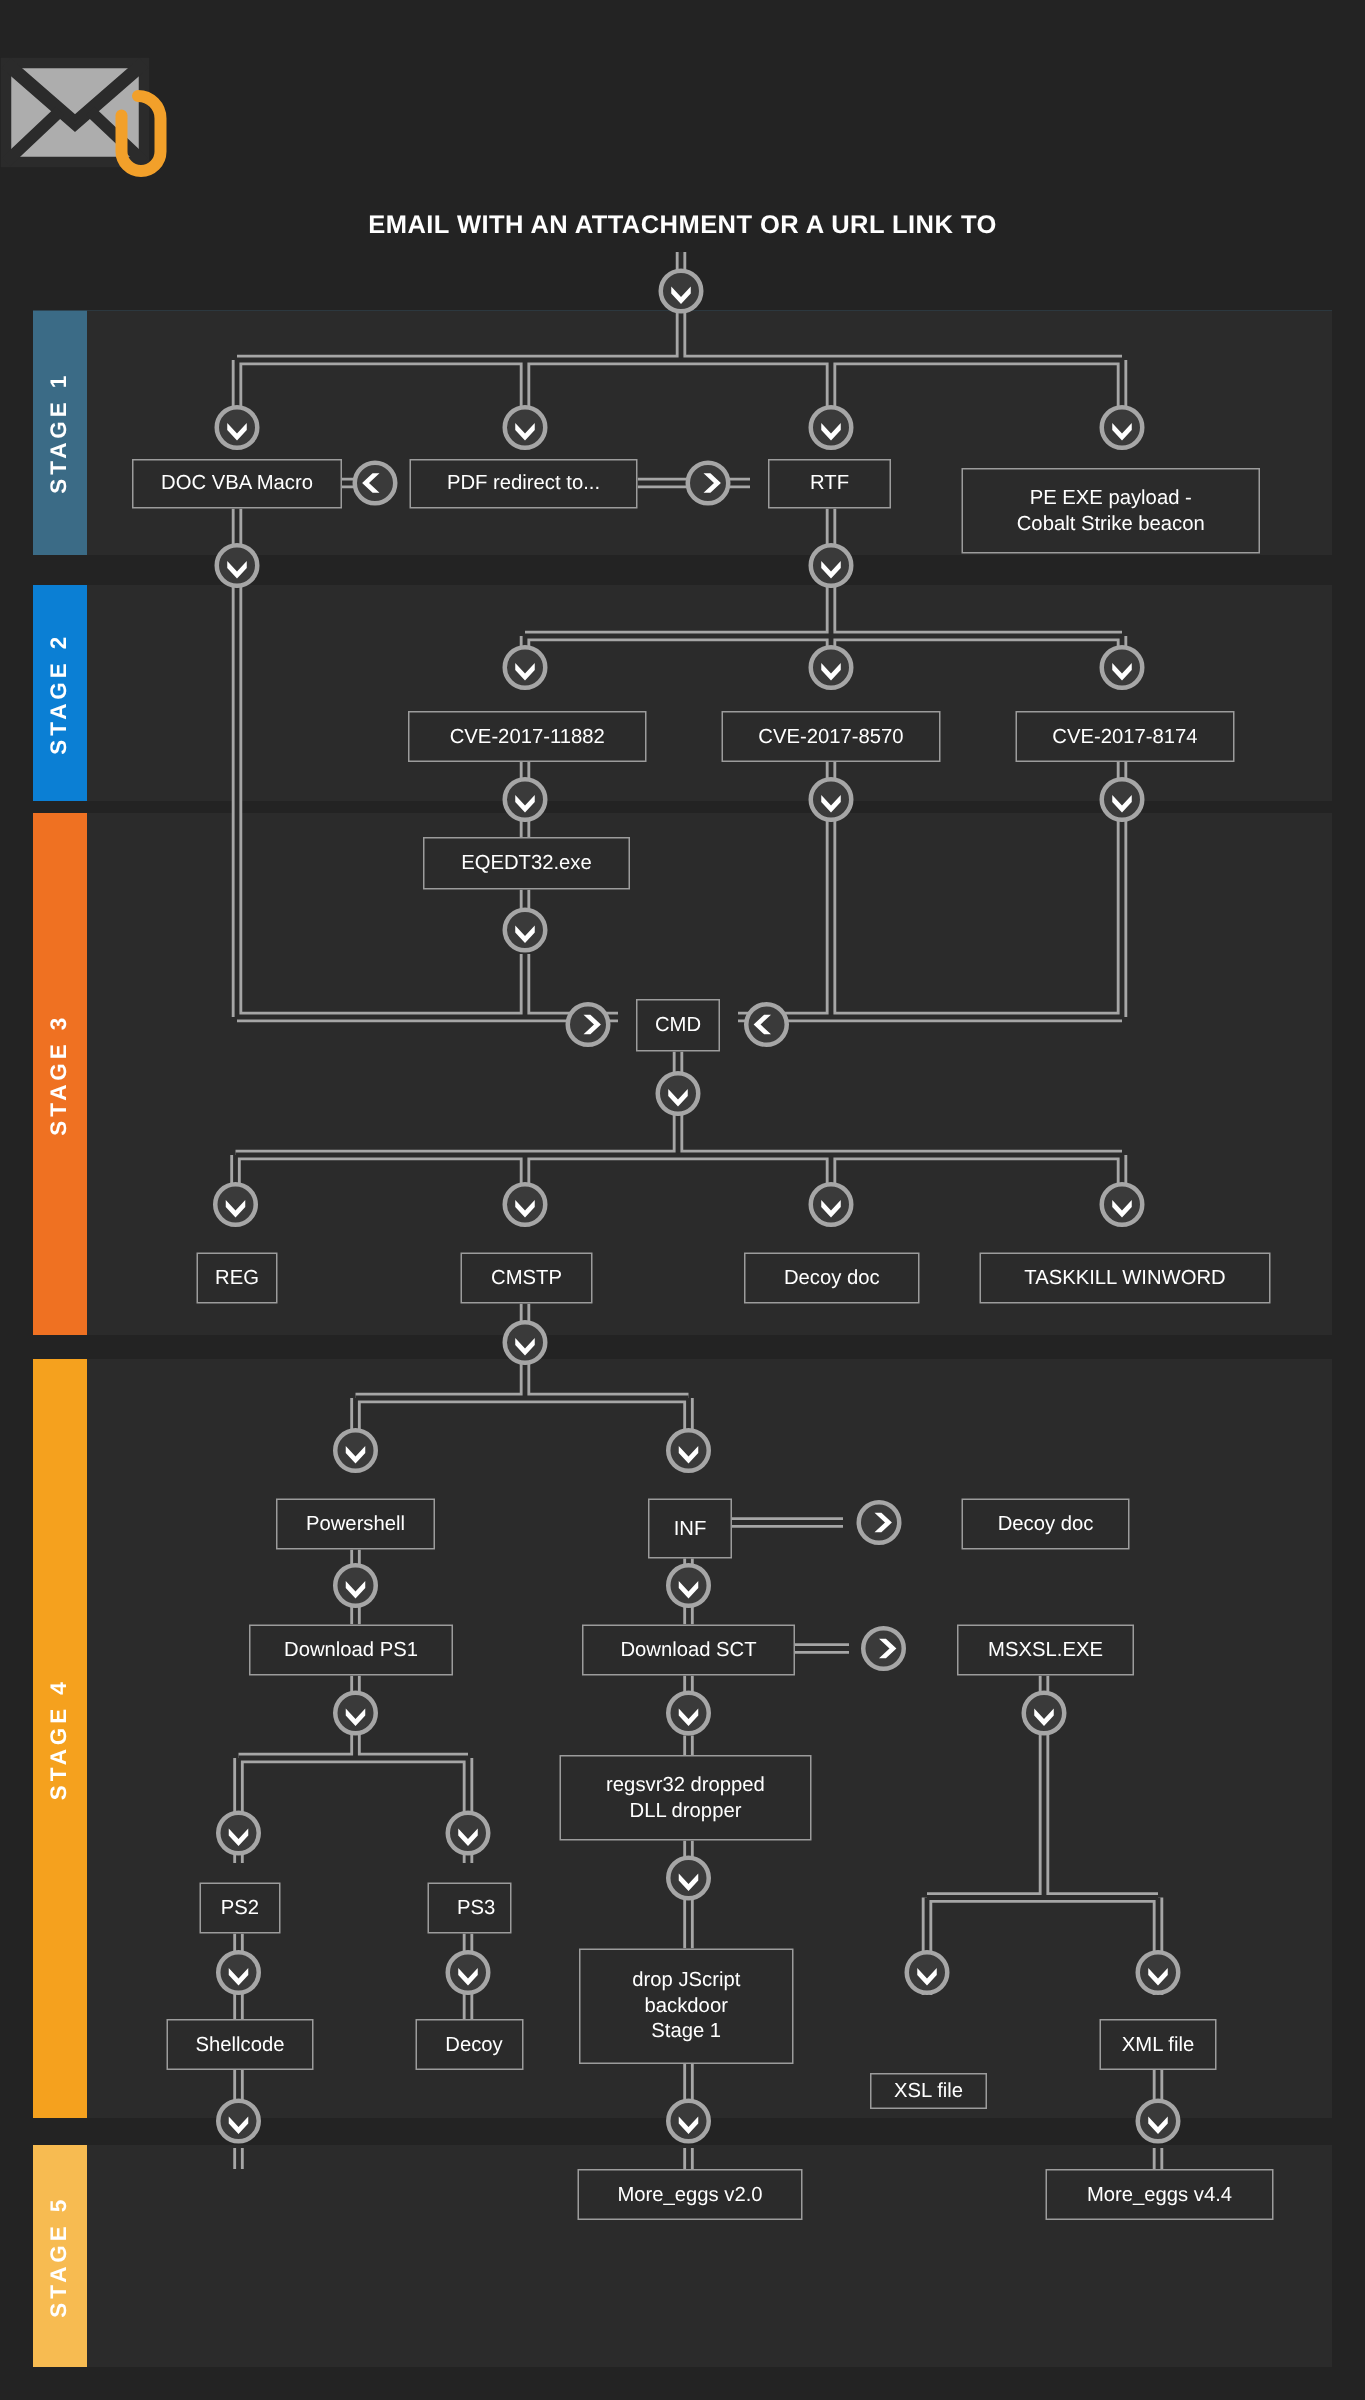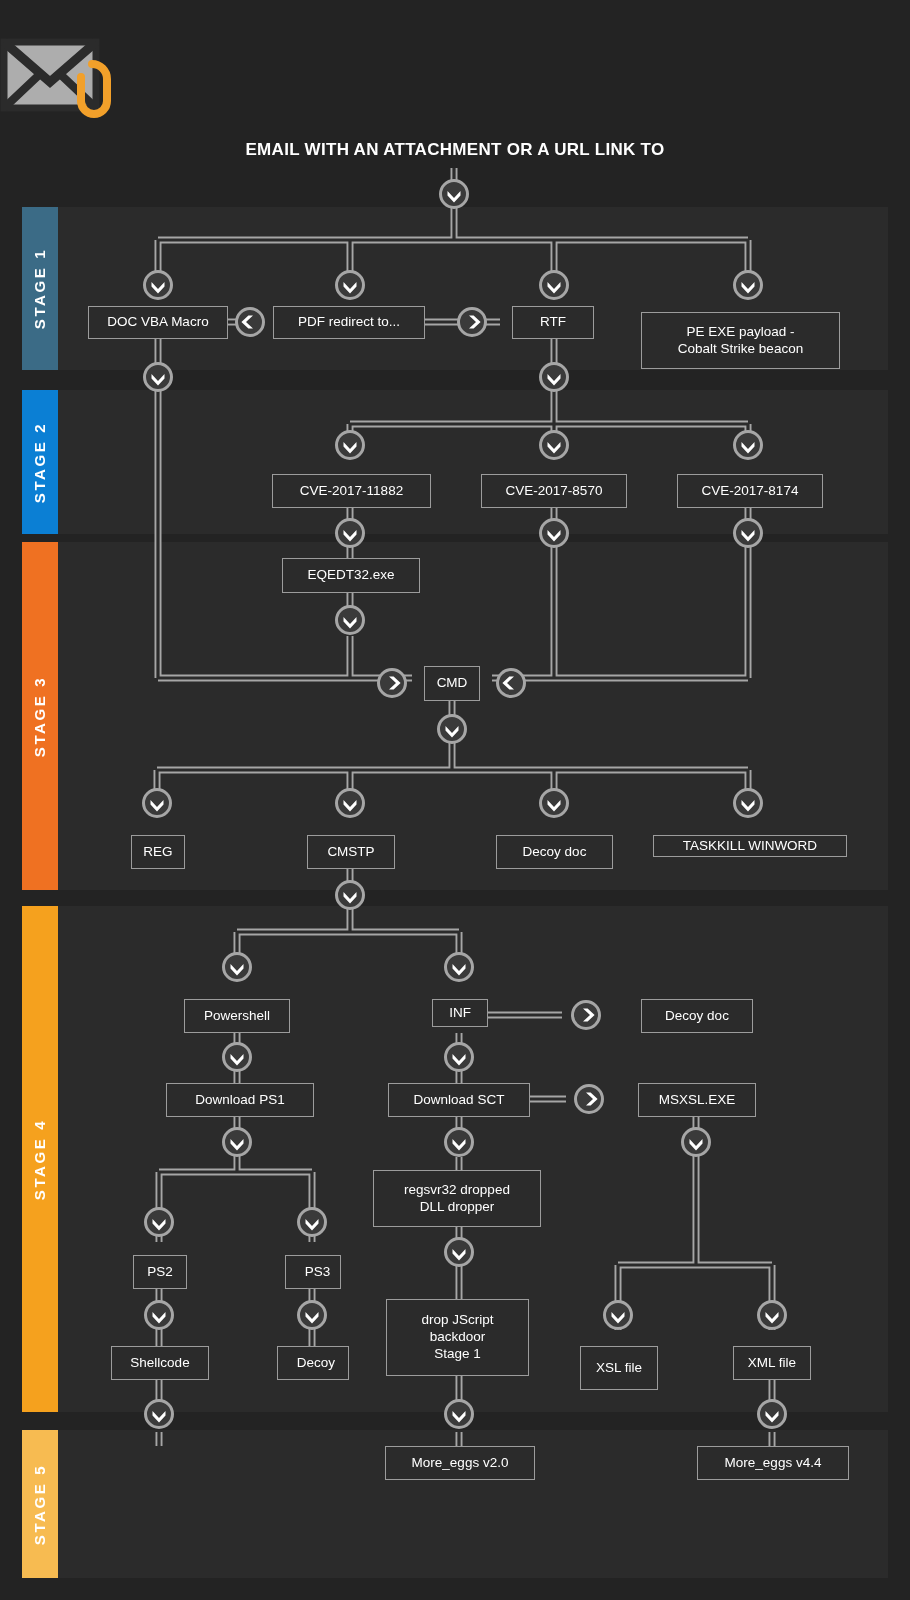--- a/index.html
+++ b/index.html
@@ -434,41 +434,41 @@
   <div class="node" style="left:272px;top:474px;width:159px;height:34px;">CVE-2017-11882</div>
   <div class="node" style="left:481px;top:474px;width:146px;height:34px;">CVE-2017-8570</div>
   <div class="node" style="left:677px;top:474px;width:146px;height:34px;">CVE-2017-8174</div>
 
   <div class="node" style="left:282px;top:558px;width:138px;height:35px;">EQEDT32.exe</div>
   <div class="node" style="left:424px;top:666px;width:56px;height:35px;">CMD</div>
 
   <div class="node" style="left:131px;top:835px;width:54px;height:34px;">REG</div>
   <div class="node" style="left:307px;top:835px;width:88px;height:34px;">CMSTP</div>
   <div class="node" style="left:496px;top:835px;width:117px;height:34px;">Decoy doc</div>
-  <div class="node" style="left:653px;top:835px;width:194px;height:22px;">TASKKILL WINWORD</div>
+  <div class="node" style="left:653px;top:835px;width:194px;height:34px;">TASKKILL WINWORD</div>
 
   <div class="node" style="left:184px;top:999px;width:106px;height:34px;">Powershell</div>
-  <div class="node" style="left:432px;top:999px;width:56px;height:28px;">INF</div>
+  <div class="node" style="left:432px;top:999px;width:56px;height:40px;">INF</div>
   <div class="node" style="left:641px;top:999px;width:112px;height:34px;">Decoy doc</div>
 
-  <div class="node" style="left:166px;top:1083px;width:148px;height:34px;">Download PS1</div>
+  <div class="node" style="left:166px;top:1083px;width:136px;height:34px;">Download PS1</div>
   <div class="node" style="left:388px;top:1083px;width:142px;height:34px;">Download SCT</div>
   <div class="node" style="left:638px;top:1083px;width:118px;height:34px;">MSXSL.EXE</div>
 
   <div class="node" style="left:373px;top:1170px;width:168px;height:57px;white-space:pre-line;">regsvr32 dropped
 DLL dropper</div>
 
   <div class="node" style="left:133px;top:1255px;width:54px;height:34px;">PS2</div>
   <div class="node" style="left:285px;top:1255px;width:56px;height:34px;padding-left:15px;">PS3</div>
 
   <div class="node" style="left:386px;top:1299px;width:143px;height:77px;white-space:pre-line;">drop JScript
 backdoor
 Stage 1</div>
 
   <div class="node" style="left:111px;top:1346px;width:98px;height:34px;">Shellcode</div>
   <div class="node" style="left:277px;top:1346px;width:72px;height:34px;padding-left:12px;">Decoy</div>
-  <div class="node" style="left:580px;top:1346px;width:78px;height:44px;">XSL file</div>
+  <div class="node" style="left:580px;top:1382px;width:78px;height:24px;">XSL file</div>
   <div class="node" style="left:733px;top:1346px;width:78px;height:34px;">XML file</div>
 
   <div class="node" style="left:385px;top:1446px;width:150px;height:34px;">More_eggs v2.0</div>
   <div class="node" style="left:697px;top:1446px;width:152px;height:34px;">More_eggs v4.4</div>
 
 </div>
 
 </body></html>

